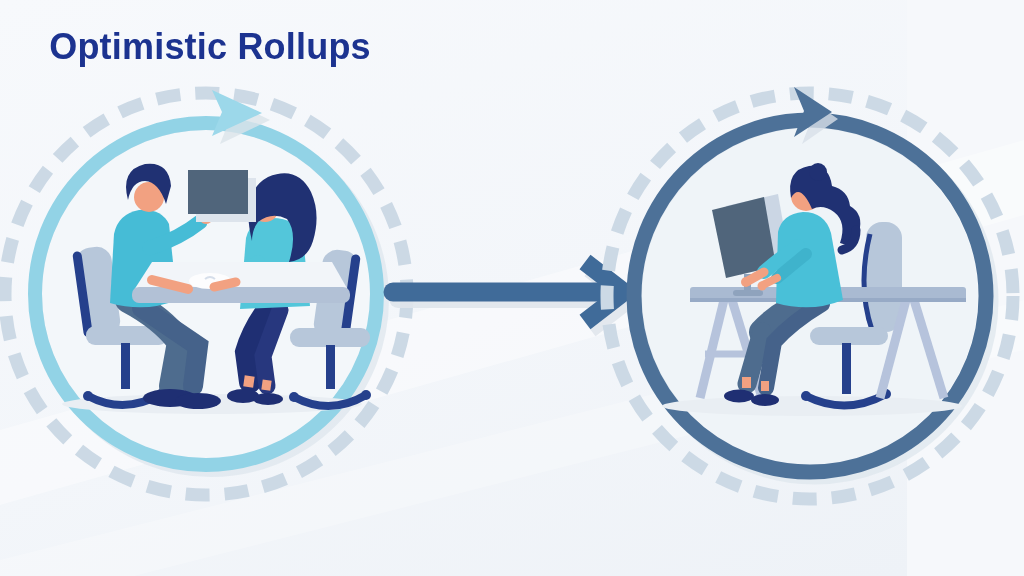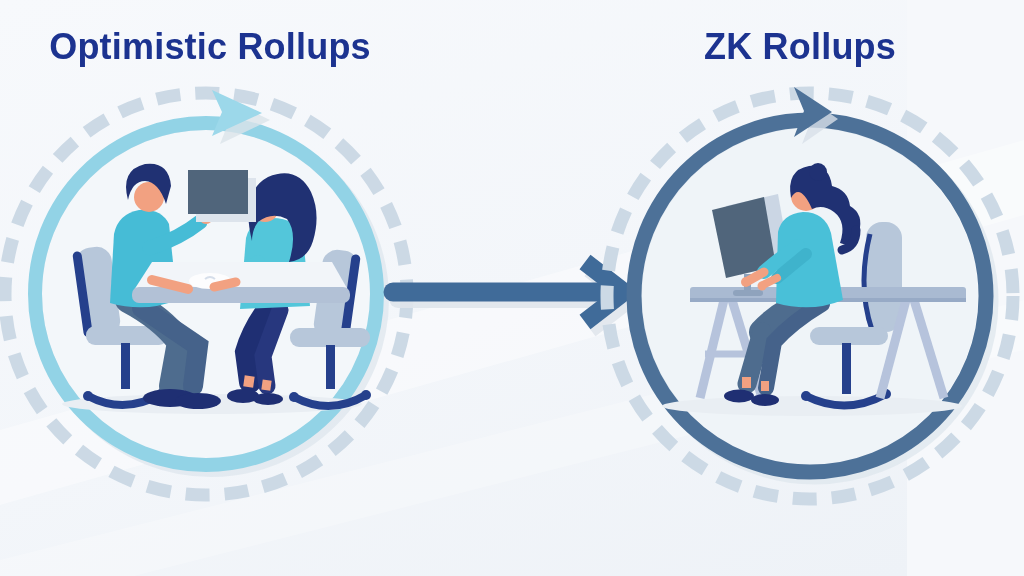--- a/index.html
+++ b/index.html
@@ -35,21 +35,20 @@
     top: 0;
   }
 </style>
 </head>
 <body>
 
 <div class="stage">
 
   <div class="title title-left">Optimistic Rollups</div>
 
-  <div class="title title-right">ZK Rollups</div>
 
   <svg class="illustration" width="1024" height="576" viewBox="0 0 1024 576">
 
     <polygon points="0,430 1024,140 1024,215 0,505" fill="#ffffff" opacity="0.40"></polygon>
     <polygon points="0,560 1024,300 1024,350 0,610" fill="#ffffff" opacity="0.25"></polygon>
 
     <g>
 
       <circle cx="206" cy="294" r="201" fill="none" stroke="#ccd9e5" stroke-width="13" stroke-dasharray="24 15"></circle>
 

